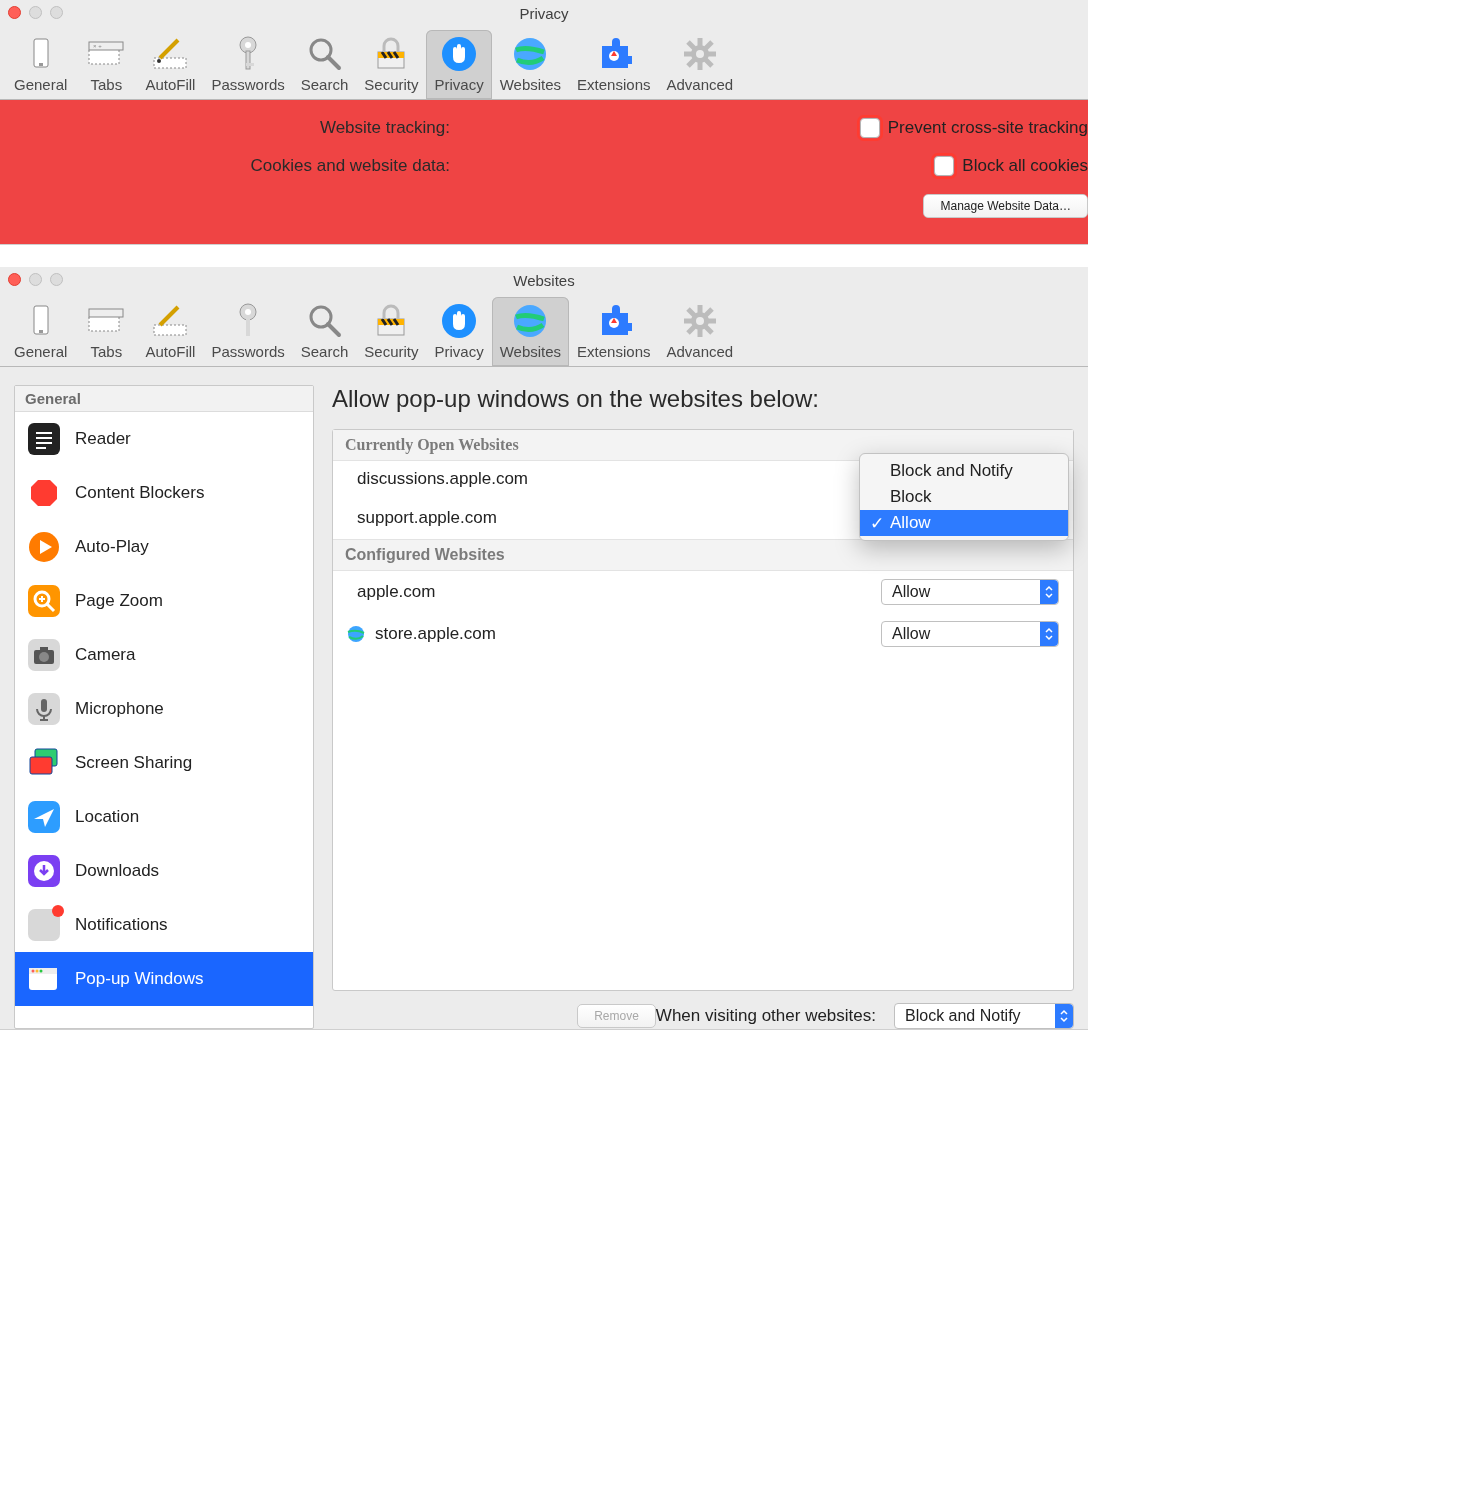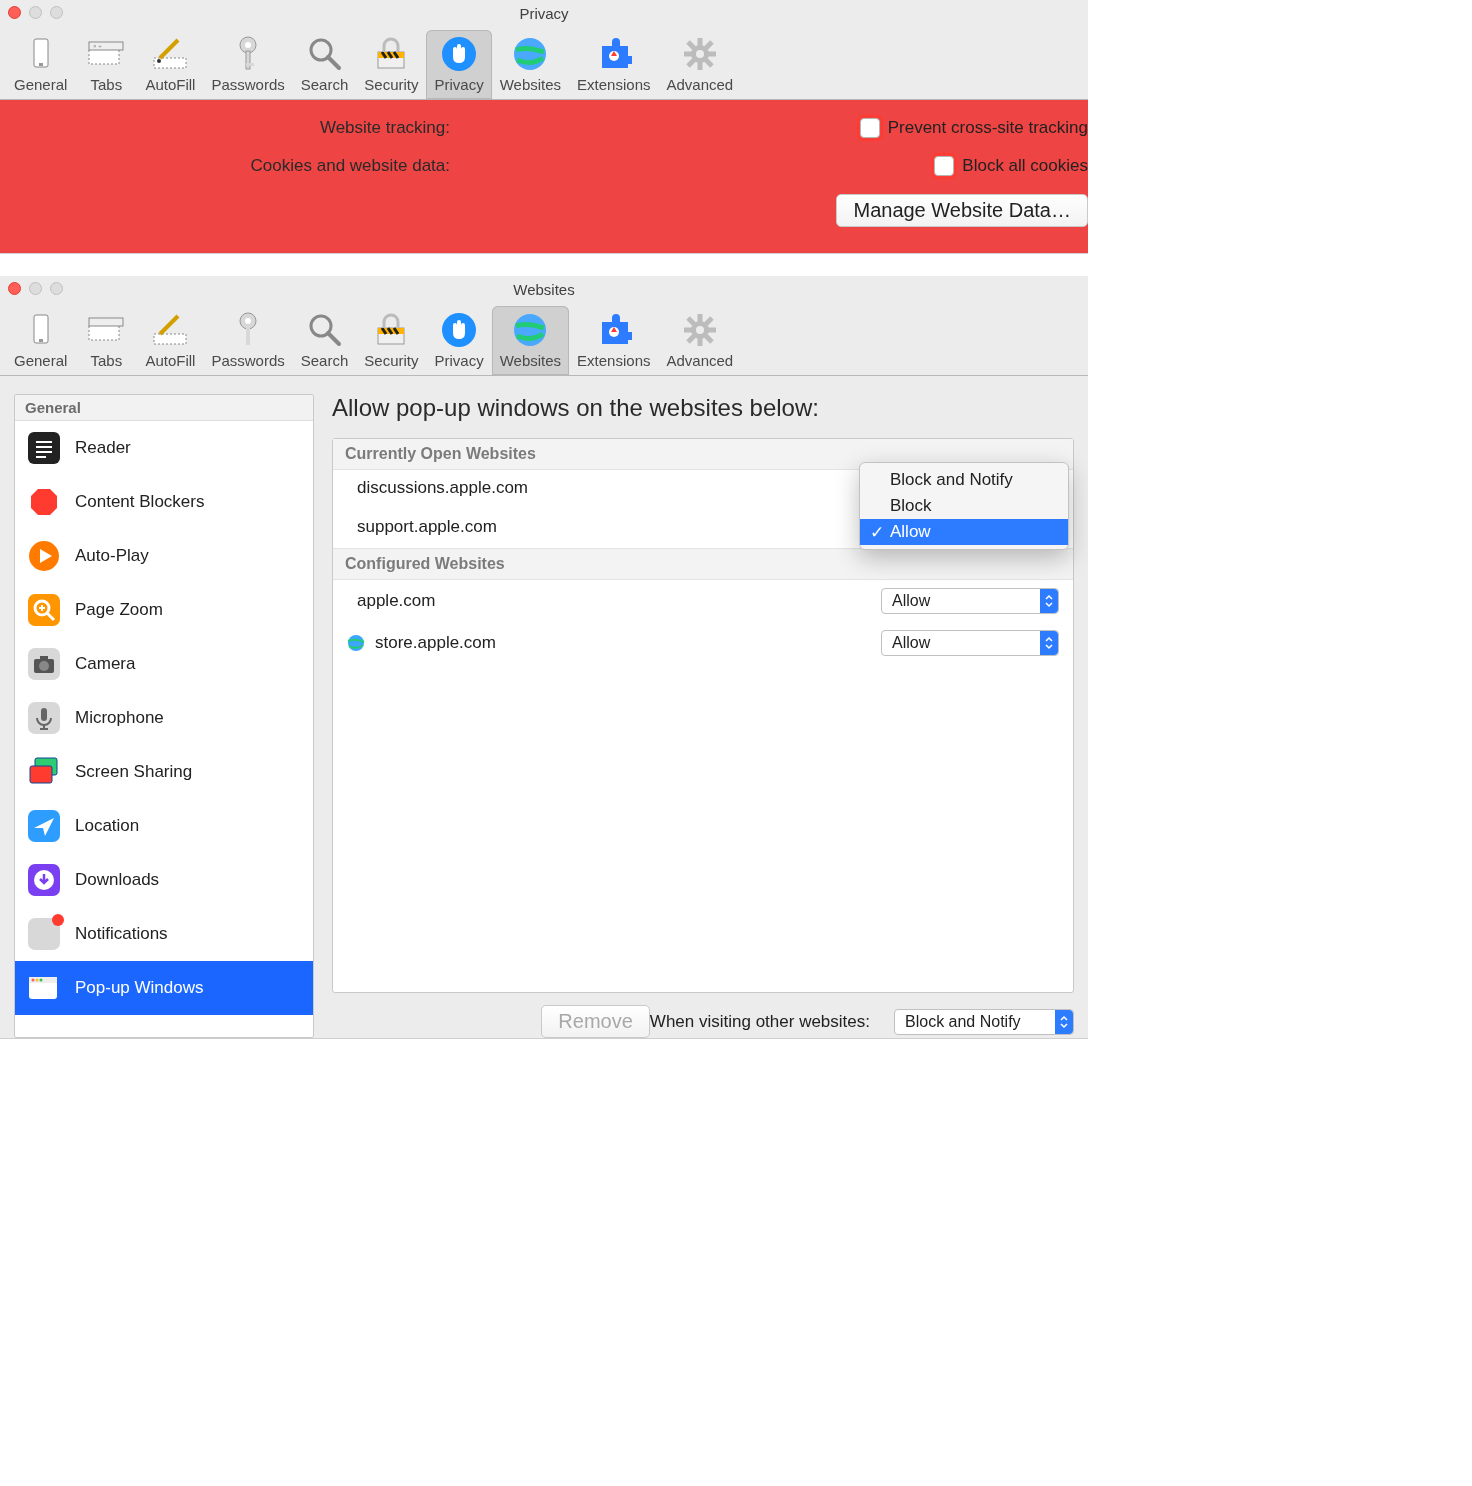--- a/index.html
+++ b/index.html
@@ -74,21 +74,21 @@
   .ckbox {
     width: 20px; height: 20px; background: #fff; border: 1px solid #b4b4b4; border-radius: 4px;
     display: inline-block;
   }
   .ckbox.hl { outline: 2px solid #ff3b30; outline-offset: 1px; }
   .macbtn {
     background: linear-gradient(#fff,#f2f2f2);
     border: 1px solid #c9c9c9;
     border-radius: 5px;
     padding: 4px 16px;
-    font-size: 20px;
+    font-size: 12px;
     color: #222;
   }
   
   .win2 { margin-top: 22px; background:#ececec; }
   .splitpanel { display: flex; padding: 18px 14px 0 14px; gap: 18px; height: 662px; }
   .sidebar {
     width: 300px;
     background: #fff;
     border: 1px solid #c9c9c9;
     border-radius: 2px;
@@ -122,21 +122,21 @@
   }
   .secthdr {
     background: #f3f3f3;
     border-bottom: 1px solid #e3e3e3;
     border-top: 1px solid #e3e3e3;
     padding: 6px 12px;
     font-weight: 600;
     color: #7b7b7b;
     font-size: 16px;
   }
-  .secthdr:first-child { border-top: none; }
+  .secthdr:first-child { border-top: none; font-family: Liberation Serif, serif; }
   .row {
     display: flex; align-items:center; justify-content: space-between;
     padding: 8px 14px;
     font-size: 17px;
   }
   .row .site { display:flex; align-items:center; gap: 10px; }
   .combo {
     width: 178px; height: 26px;
     border: 1px solid #c0c0c0;
     border-radius: 4px;
@@ -169,21 +169,21 @@
   }
   .popup .opt { padding: 3px 18px 3px 30px; position: relative; }
   .popup .opt.sel { background: #2d7bff; color: #fff; }
   .popup .opt.sel::before {
     content: "✓"; position: absolute; left: 10px; top: 3px;
   }
   .bottombar {
     display: flex; align-items: center; justify-content: flex-end;
     padding-top: 12px;
   }
-  .bottombar .rgt { display:flex; align-items:center; gap: 24px; }
+  .bottombar .rgt { display:flex; align-items:center; gap: 18px; }
   .macbtn.disabled { color: #a8a8a8; }
   .favicon-gray { color:#a0a0a0; font-size:18px }
   .favicon-blue svg { display:block }
 </style>
 </head>
 <body>
 
 <div class="window">
   <div class="titlebar">
     <div class="traffic">

